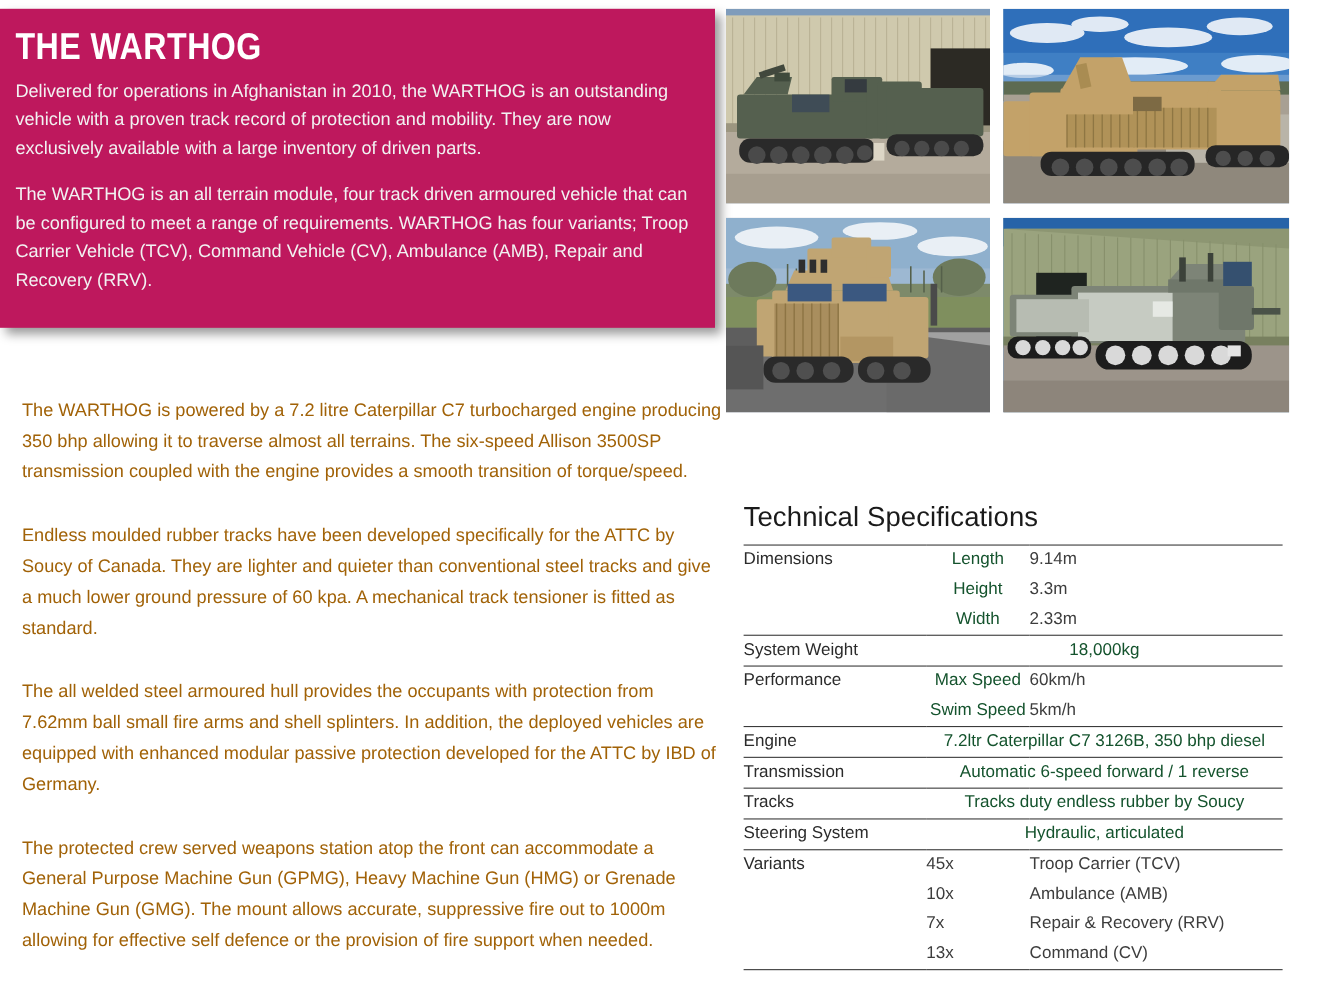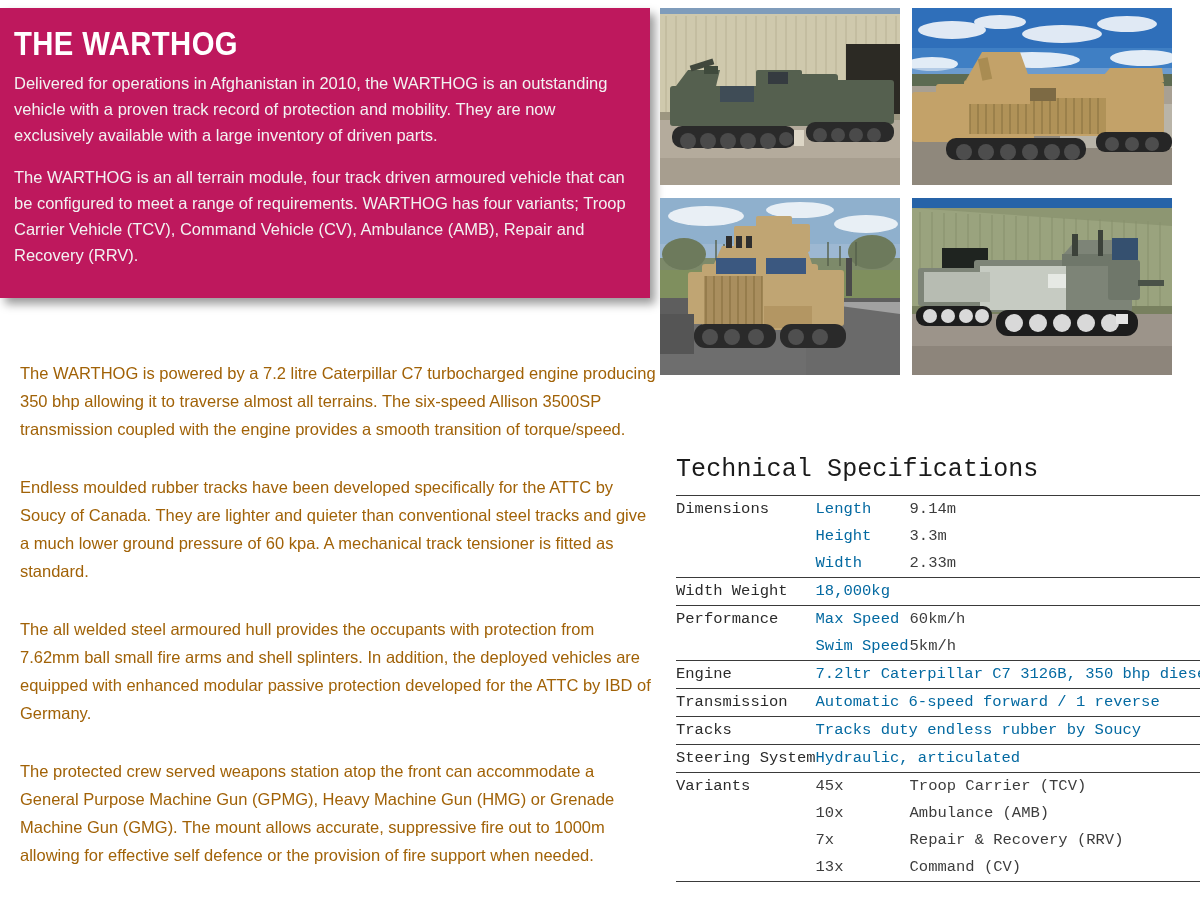--- a/index.html
+++ b/index.html
@@ -84,21 +84,20 @@
     margin: 12px 0 30px 0;
   }
   .body-para:last-child { margin-bottom: 0; }
 
   
   #spec-section {
     position: absolute;
     left: 676px;
     top: 455px;
     width: 490px;
-    font-family: Liberation Mono, monospace;
   }
   #spec-heading {
     font-size: 25px;
     line-height: 30px;
     font-weight: normal;
     color: #1a1a1a;
     margin: 0 0 10px 0;
     letter-spacing: 0.1px;
   }
   #spec-table {
@@ -122,22 +121,23 @@
     vertical-align: top;
     line-height: 22px;
   }
   td.spec-label {
     width: 166px;
     color: #2b2b2b;
     white-space: nowrap;
   }
   td.spec-sub {
     width: 94px;
-    color: #0369a1;
+    color: #14532d;
     white-space: nowrap;
+    text-align: center;
   }
   td.spec-value {
     color: #3d3d3d;
   }
   td.spec-count {
     width: 36px;
     color: #3d3d3d;
     white-space: nowrap;
   }
 </style>
@@ -384,21 +384,21 @@
         <td class="spec-sub">Height</td>
         <td class="spec-value">3.3m</td>
       </tr>
       <tr>
         <td class="spec-label"></td>
         <td class="spec-sub">Width</td>
         <td class="spec-value">2.33m</td>
       </tr>
 
       <tr class="rule-top">
-        <td class="spec-label">Width Weight</td>
+        <td class="spec-label">System Weight</td>
         <td class="spec-sub" colspan="2">18,000kg</td>
       </tr>
 
       <tr class="rule-top">
         <td class="spec-label">Performance</td>
         <td class="spec-sub">Max Speed</td>
         <td class="spec-value">60km/h</td>
       </tr>
       <tr>
         <td class="spec-label"></td>

